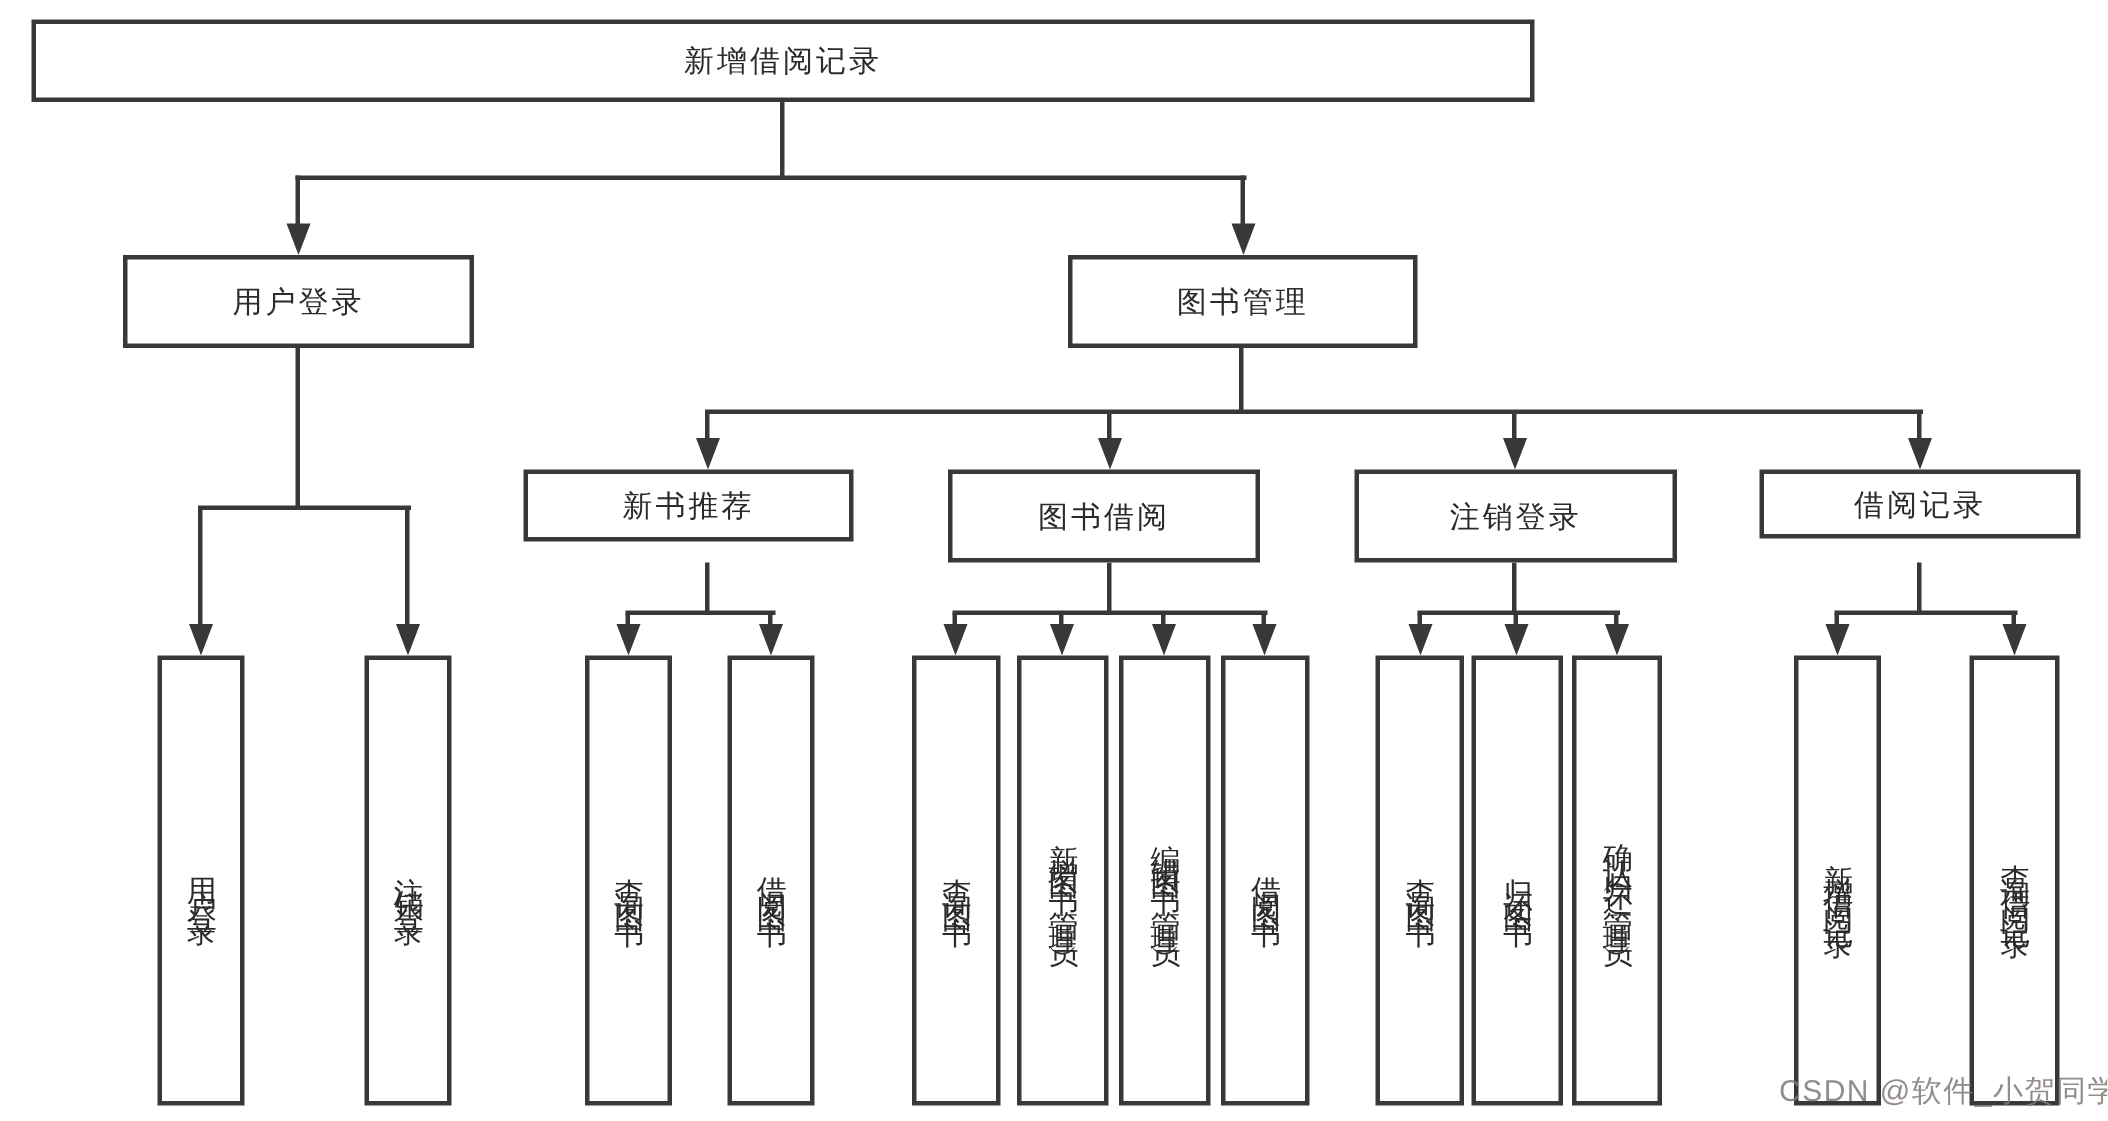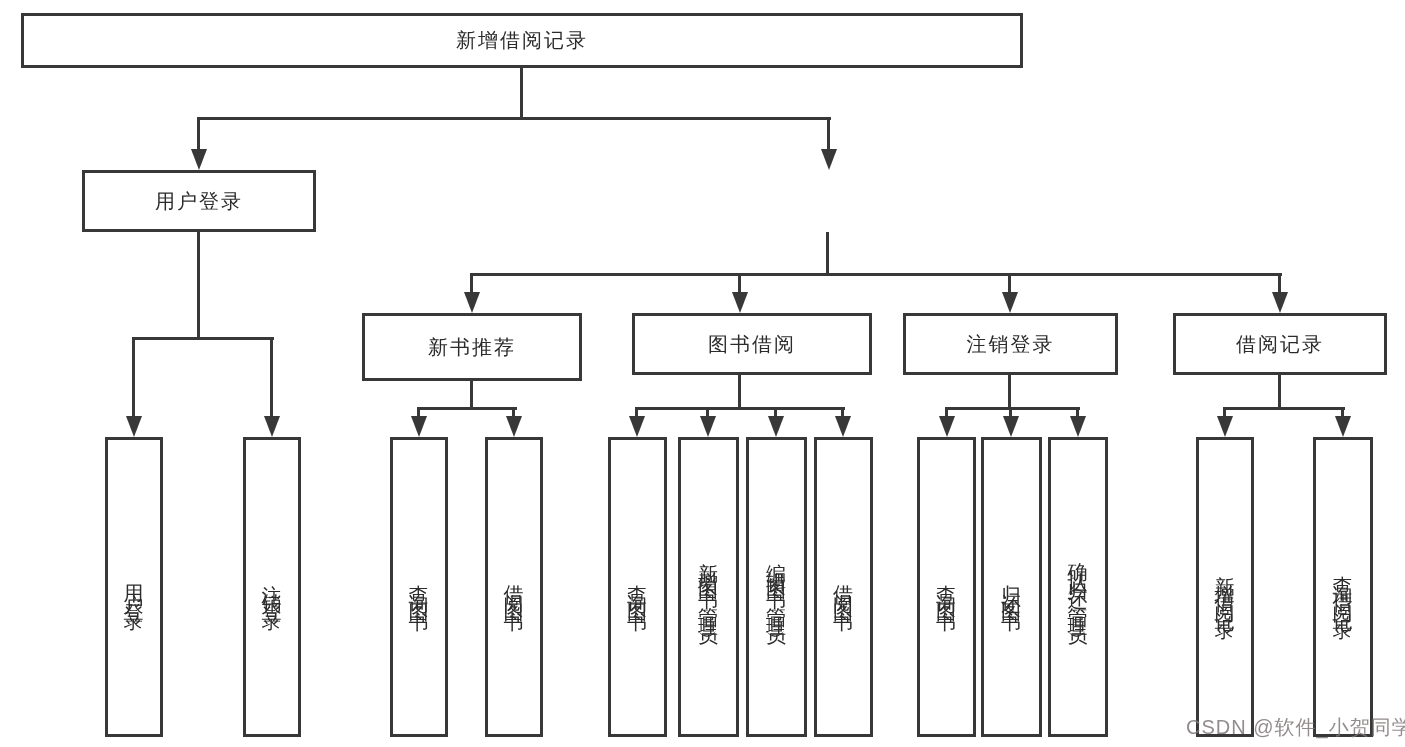--- a/index.html
+++ b/index.html
@@ -94,25 +94,26 @@
   <div class="vline" style="left:1278px;top:375px;height:35px"></div>
   <div class="hline" style="left:1223px;top:407px;width:122px"></div>
   <div class="vline" style="left:1223px;top:409px;height:12px"></div>
   <div class="arrow" style="left:1217px;top:416px"></div>
   <div class="vline" style="left:1341px;top:409px;height:12px"></div>
   <div class="arrow" style="left:1335px;top:416px"></div>
 
   <div class="node" style="left:21px;top:13px;width:1002px;height:55px">新增借阅记录</div>
 
   <div class="node" style="left:82px;top:170px;width:234px;height:62px">用户登录</div>
+  <div class="node" style="left:712px;top:170px;width:233px;height:62px">图书管理</div>
 
-  <div class="node" style="left:362px;top:313px;width:220px;height:68px">新书推荐</div>
-  <div class="node" style="left:632px;top:313px;width:240px;height:62px">图书借阅</div>
+  <div class="node" style="left:349px;top:313px;width:220px;height:48px">新书推荐</div>
+  <div class="node" style="left:632px;top:313px;width:208px;height:62px">图书借阅</div>
   <div class="node" style="left:903px;top:313px;width:215px;height:62px">注销登录</div>
-  <div class="node" style="left:1173px;top:313px;width:214px;height:62px">借阅记录</div>
+  <div class="node" style="left:1173px;top:313px;width:214px;height:46px">借阅记录</div>
 
   <div class="node leaf" style="left:105px;top:437px;width:58px;height:300px">用户登录</div>
   <div class="node leaf" style="left:243px;top:437px;width:58px;height:300px">注销登录</div>
 
   <div class="node leaf" style="left:390px;top:437px;width:58px;height:300px">查询图书</div>
   <div class="node leaf" style="left:485px;top:437px;width:58px;height:300px">借阅图书</div>
 
   <div class="node leaf" style="left:608px;top:437px;width:59px;height:300px">查询图书</div>
   <div class="node leaf" style="left:678px;top:437px;width:61px;height:300px">新增图书（管理员）</div>
   <div class="node leaf" style="left:746px;top:437px;width:61px;height:300px">编辑图书（管理员）</div>

